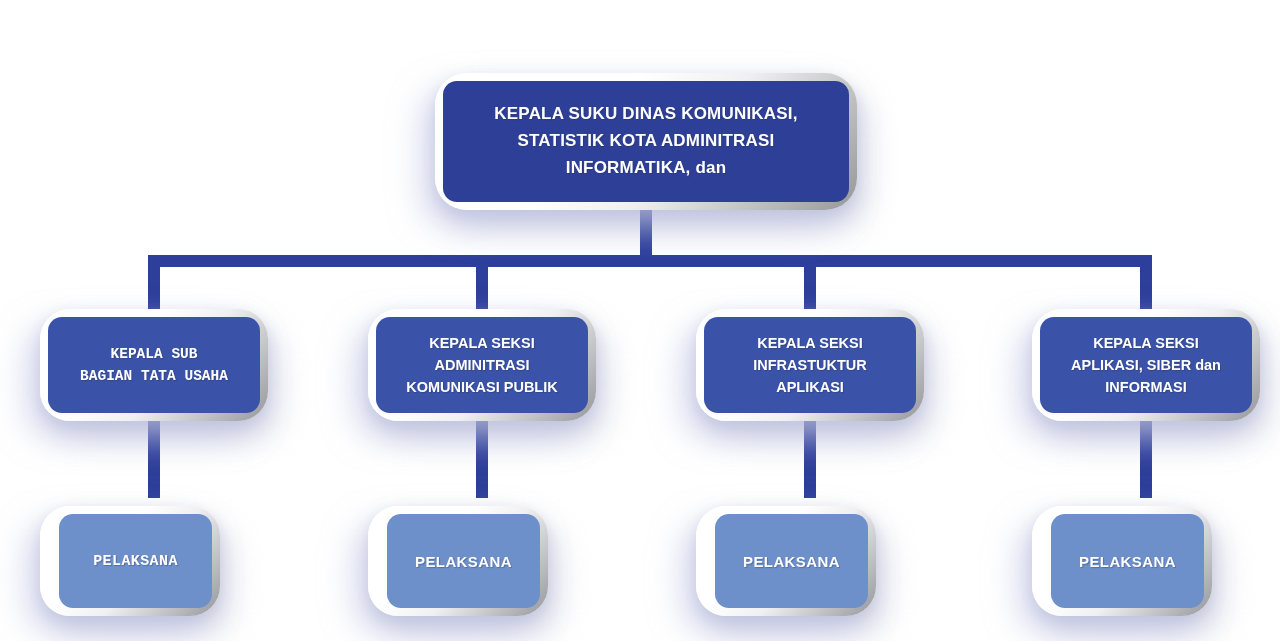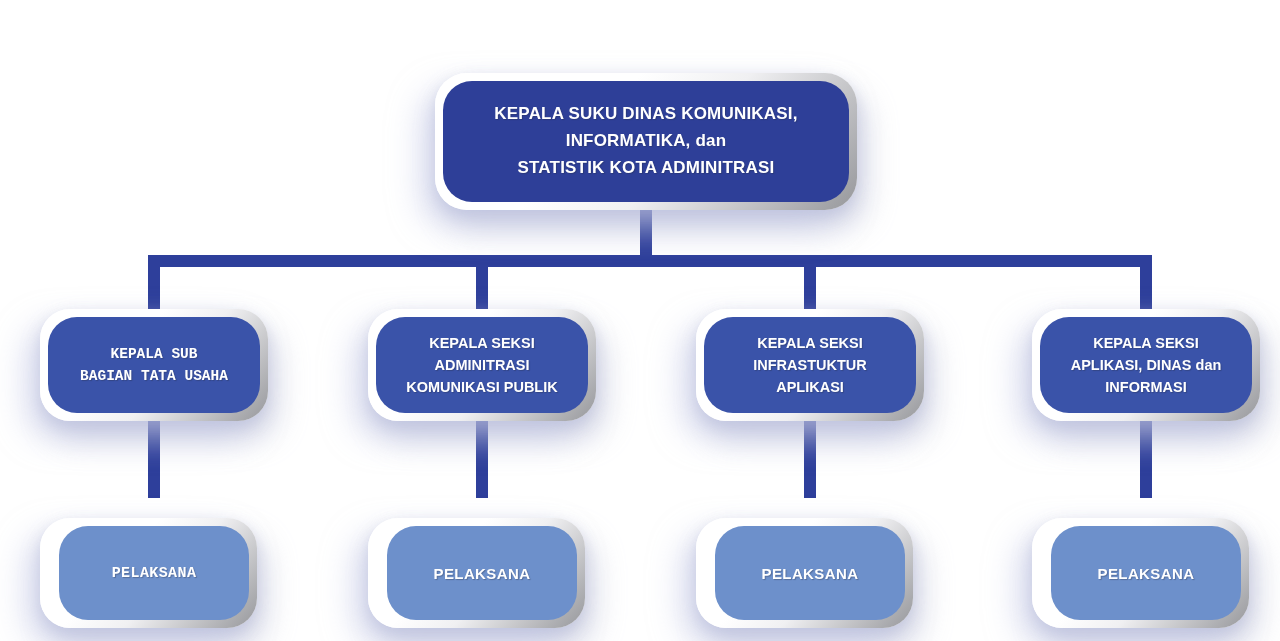--- a/index.html
+++ b/index.html
@@ -33,37 +33,37 @@
     background: linear-gradient(132deg, #ffffff 38%, #f0f0f2 58%, var(--frame-dark, #96979b) 100%);
     box-shadow:
       -14px 16px 32px rgba(185, 192, 225, 0.55),
       10px 18px 30px rgba(170, 176, 205, 0.45),
       0 6px 14px rgba(150, 156, 190, 0.30);
     box-sizing: border-box;
     display: flex;
   }
   .node {
     flex: 1;
-    border-radius: 29px;
+    border-radius: 14px;
     display: flex;
     flex-direction: column;
     align-items: center;
     justify-content: center;
     text-align: center;
     color: var(--text, #ffffff);
     font-weight: bold;
     text-shadow: 1px 1px 1px rgba(40, 45, 70, 0.35);
   }
   .root-frame  { left: 435px; top: 73px;  width: 422px; height: 137px; }
   .root-node   { background: var(--root-fill, #2e3f98); font-size: 17px; line-height: 1.58; letter-spacing: 0.2px; }
 
   .mgr-frame   { top: 309px; width: 228px; height: 112px; border-radius: 30px; }
   .mgr-node    { background: var(--manager-fill, #3a53a9); font-size: 14.5px; line-height: 1.52; }
 
-  .staff-frame { top: 518px; width: 217px; height: 110px; border-radius: 30px; padding-left: 19px; }
+  .staff-frame { top: 506px; width: 180px; height: 110px; border-radius: 30px; padding-left: 19px; }
   .staff-node  { background: var(--staff-fill, #6d90cb); font-size: 15px; letter-spacing: 0.4px; }
 
   .col-1 { left: 40px; font-family: Liberation Mono, monospace; }
   .col-2 { left: 368px; }
   .col-3 { left: 696px; }
   .col-4 { left: 1032px; }
 </style>
 </head>
 <body>
 
@@ -78,22 +78,22 @@
   <div class="conn v" style="left:1140px; top:260px; height:52px;"></div>
 
   <div class="conn v" style="left:148px;  top:418px; height:80px;"></div>
   <div class="conn v" style="left:476px;  top:418px; height:80px;"></div>
   <div class="conn v" style="left:804px;  top:418px; height:80px;"></div>
   <div class="conn v" style="left:1140px; top:418px; height:80px;"></div>
 
   <div class="frame root-frame">
     <div class="node root-node">
       <div>KEPALA SUKU DINAS KOMUNIKASI,</div>
+      <div>STATISTIK KOTA ADMINITRASI</div>
       <div>INFORMATIKA, dan</div>
-      <div>STATISTIK KOTA ADMINITRASI</div>
     </div>
   </div>
 
   <div class="frame mgr-frame col-1">
     <div class="node mgr-node">
       <div>KEPALA SUB</div>
       <div>BAGIAN TATA USAHA</div>
     </div>
   </div>
   <div class="frame staff-frame col-1">
@@ -124,21 +124,21 @@
   </div>
   <div class="frame staff-frame col-3">
     <div class="node staff-node">
       <div>PELAKSANA</div>
     </div>
   </div>
 
   <div class="frame mgr-frame col-4">
     <div class="node mgr-node">
       <div>KEPALA SEKSI</div>
-      <div>APLIKASI, DINAS dan</div>
+      <div>APLIKASI, SIBER dan</div>
       <div>INFORMASI</div>
     </div>
   </div>
   <div class="frame staff-frame col-4">
     <div class="node staff-node">
       <div>PELAKSANA</div>
     </div>
   </div>
 
 </div>

